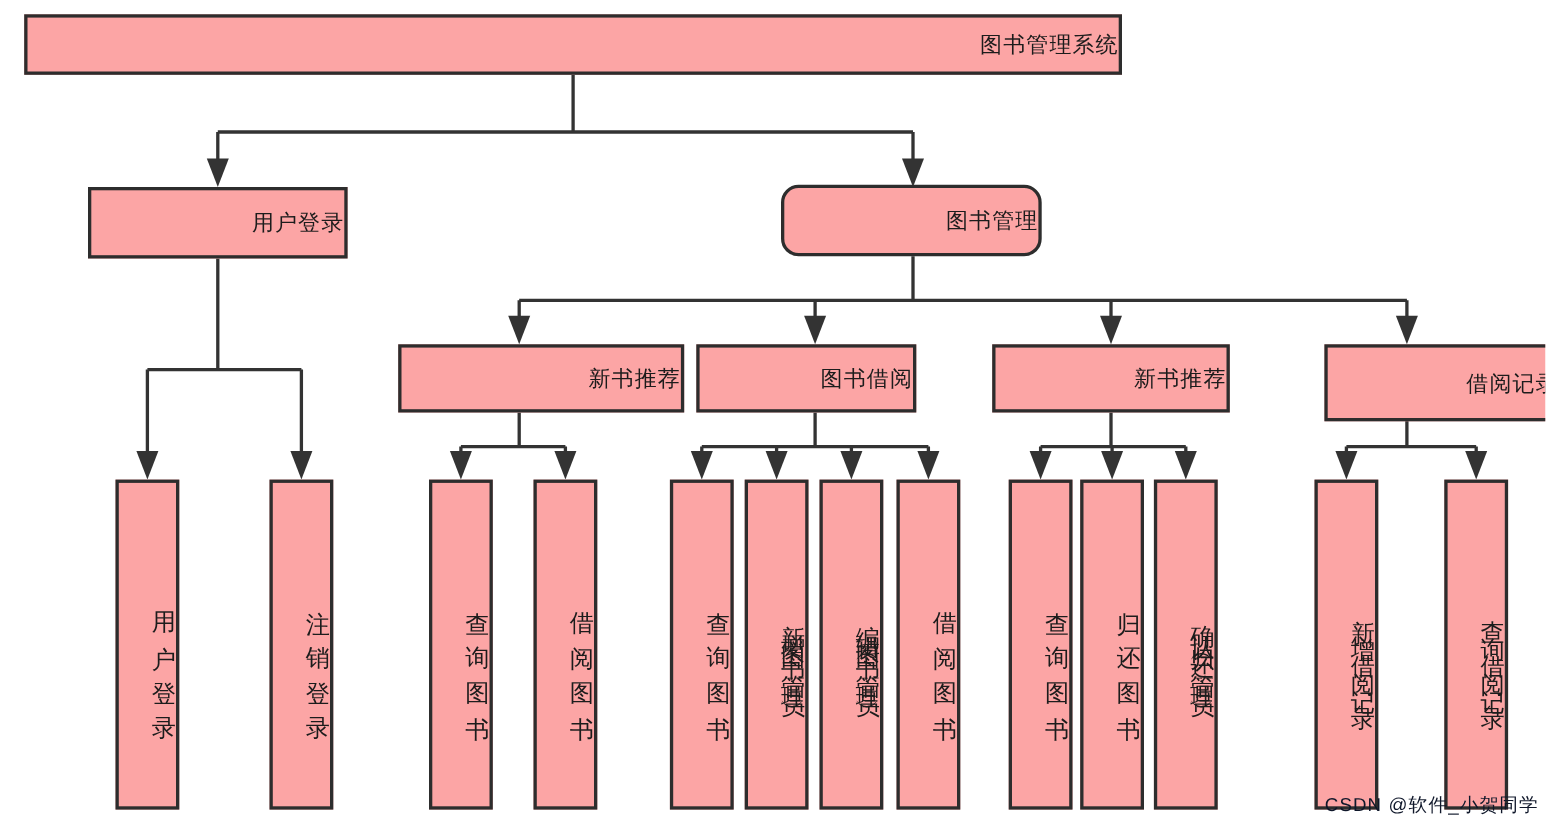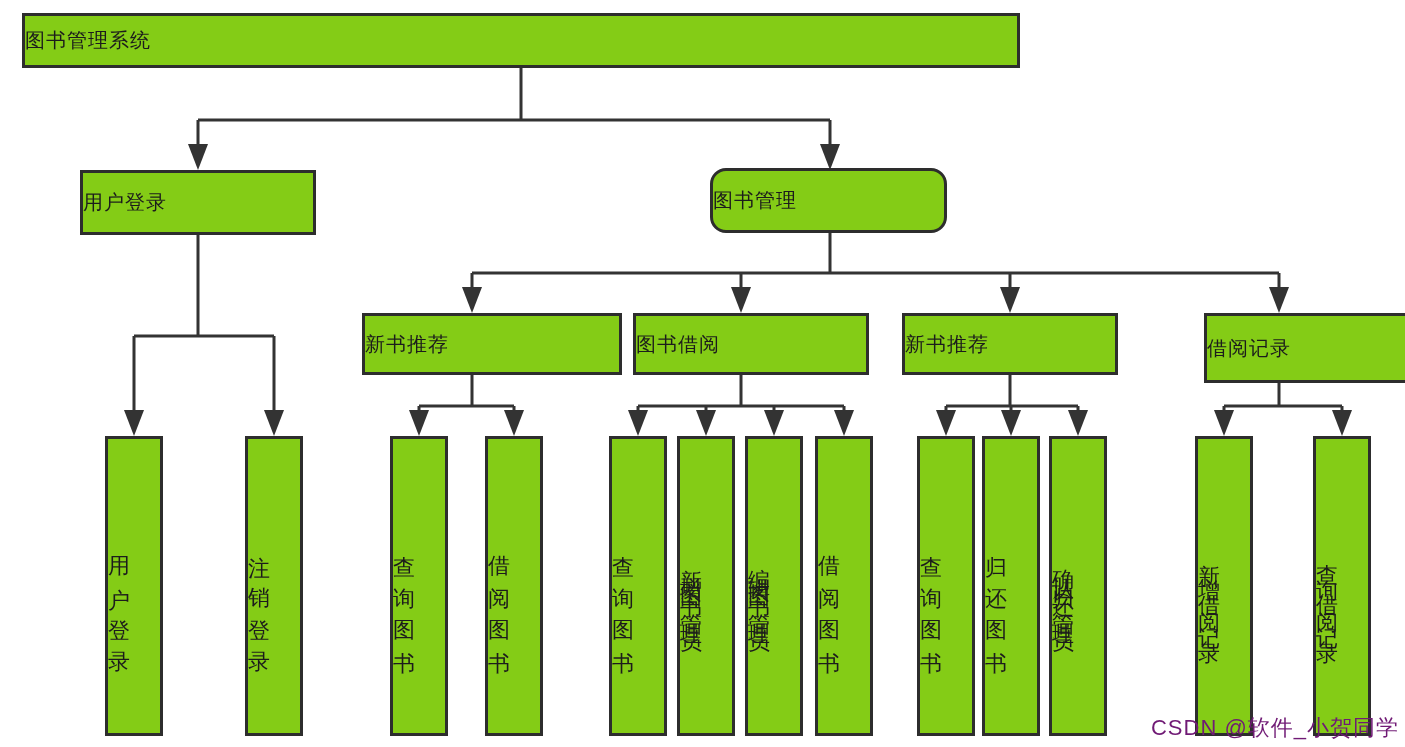--- a/index.html
+++ b/index.html
@@ -14,43 +14,43 @@
   #wires {
     position: absolute;
     left: 0; top: 0;
     width: 1405px; height: 747px;
     pointer-events: none;
   }
   .box {
     position: absolute;
     box-sizing: border-box;
     border: 3px solid #2d2d2d;
-    background: #84cc16;
+    background: #fca5a5;
     display: flex;
     align-items: center;
-    justify-content: flex-start;
+    justify-content: flex-end;
     color: #1c1c1c;
   }
   .hbox { font-size: 20px; letter-spacing: 1px; }
   .vbox { width: 58px; top: 436px; height: 300px; }
   .vbox .vtext {
     writing-mode: vertical-rl;
     font-size: 22px;
     line-height: 1;
     white-space: nowrap;
   }
   .sp4 { letter-spacing: 32px; transform: translateY(16px); }
   .sp6 { letter-spacing: 16px; transform: translateY(8px); }
   .sp9 { letter-spacing: 9px;  transform: translateY(5px); }
   #watermark {
     position: absolute;
     right: 6px;
     bottom: 4px;
-    font-size: 22px;
-    color: #701a75;
+    font-size: 17px;
+    color: #0f172a;
     letter-spacing: 1px;
   }
 </style>
 </head>
 <body>
 
 <div id="canvas">
 
   <svg id="wires" viewBox="0 0 1405 747" xmlns="http://www.w3.org/2000/svg">
     <g stroke="#333333" stroke-width="3" fill="none">
@@ -92,21 +92,21 @@
   <div class="box hbox" style="left:80px; top:170px; width:236px; height:65px;">
     <span>用户登录</span>
   </div>
   <div class="box hbox" style="left:710px; top:168px; width:237px; height:65px;border-radius:16px;">
     <span>图书管理</span>
   </div>
 
   <div class="box hbox" style="left:362px; top:313px; width:260px; height:62px;">
     <span>新书推荐</span>
   </div>
-  <div class="box hbox" style="left:633px; top:313px; width:236px; height:62px;">
+  <div class="box hbox" style="left:633px; top:313px; width:200px; height:62px;">
     <span>图书借阅</span>
   </div>
   <div class="box hbox" style="left:902px; top:313px; width:216px; height:62px;">
     <span>新书推荐</span>
   </div>
   <div class="box hbox" style="left:1204px; top:313px; width:216px; height:70px;">
     <span>借阅记录</span>
   </div>
 
   <div class="box vbox" style="left:105px;">

